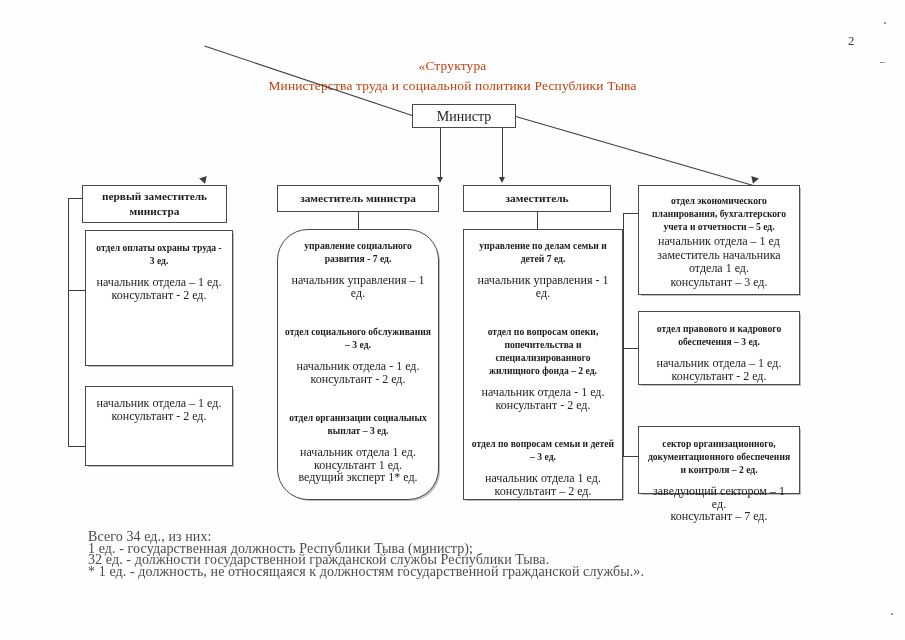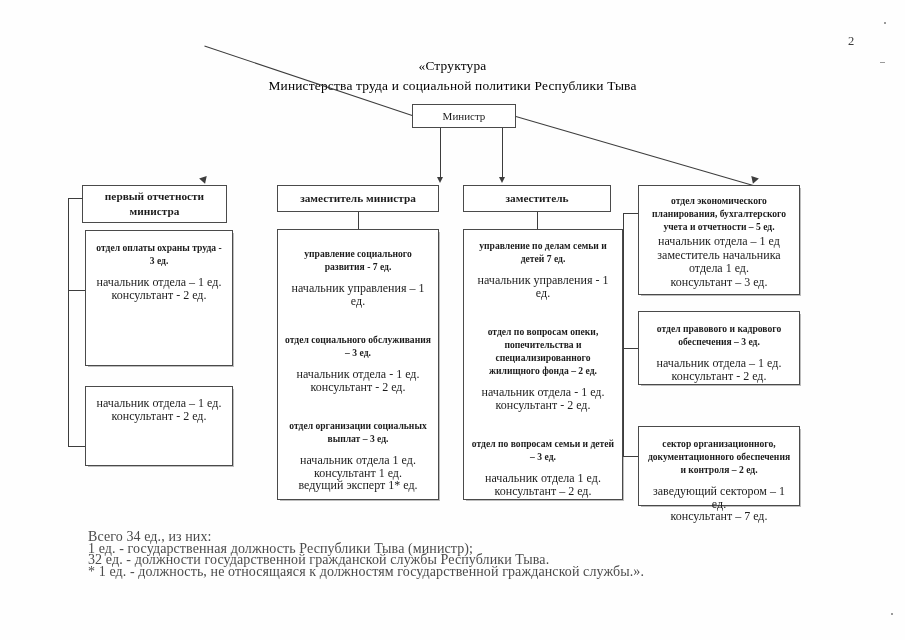--- a/index.html
+++ b/index.html
@@ -36,37 +36,37 @@
 
   
   .title {
     position: absolute;
     top: 56px;
     left: 0;
     width: 905px;
     text-align: center;
     font-size: 13.4px;
     line-height: 20px;
-    color: #000000;
+    color: #c2410c;
   }
   .title .l1 { display: block; letter-spacing: .2px; }
   .title .l2 { display: block; letter-spacing: .2px; }
 
   
   .box {
     position: absolute;
     border: 1px solid #4a4a4a;
     background: #ffffff;
     box-sizing: border-box;
     text-align: center;
   }
 
   .b-minister {
     left: 412px; top: 104px; width: 104px; height: 24px;
-    font-size: 11px;
+    font-size: 14px;
     line-height: 23px;
   }
 
   .b-deputy {
     font-size: 11.3px;
     font-weight: bold;
     display: flex;
     align-items: center;
     justify-content: center;
     padding: 0 4px;
@@ -97,29 +97,29 @@
     line-height: 12.5px;
   }
   .unit .grp { margin-bottom: 26px; }
   .unit .grp:last-child { margin-bottom: 0; }
 
   
   .u-c1a { left: 85px;  top: 230px; width: 148px; height: 136px; }
   .u-c1b { left: 85px;  top: 386px; width: 148px; height: 80px; }
 
   
-  .u-c2  { left: 277px; top: 229px; width: 162px; height: 271px; padding-top: 17px; }
+  .u-c2  { left: 277px; top: 229px; width: 162px; height: 271px; padding-top: 9px; border-radius: 31px; }
 
   
   .u-c3  { left: 463px; top: 229px; width: 160px; height: 271px; padding-top: 9px; }
 
   
   .u-c4a { left: 638px; top: 185px; width: 162px; height: 110px; padding-top: 8px; }
   .u-c4b { left: 638px; top: 311px; width: 162px; height: 74px; }
-  .u-c4c { left: 638px; top: 426px; width: 162px; height: 80px; }
+  .u-c4c { left: 638px; top: 426px; width: 162px; height: 68px; }
 
   .u-c4a .hd { margin-bottom: 2px; }
   .u-c4a .ln { line-height: 13.5px; }
 
   
   .vline, .hline {
     position: absolute;
     background: #3d3d3d;
   }
   .vline { width: 1px; }
@@ -184,21 +184,21 @@
   <div class="diag" style="left:516px; top:116px; width:249px; transform: rotate(16.2deg);"></div>
   <div class="arrow-diag" style="left:750px; top:177px; transform: rotate(18deg);"></div>
 
   <div class="vline" style="left:440px; top:128px; height:50px;"></div>
   <div class="arrow-down" style="left:437px; top:177px;"></div>
 
   <div class="vline" style="left:502px; top:128px; height:50px;"></div>
   <div class="arrow-down" style="left:499px; top:177px;"></div>
 
   <div class="box b-deputy b-first-deputy">
-    <span>первый отчетности министра</span>
+    <span>первый заместитель министра</span>
   </div>
 
   <div class="box b-deputy b-deputy-min">
     <span>заместитель министра</span>
   </div>
 
   <div class="box b-deputy b-deputy-3">
     <span>заместитель</span>
   </div>
 

